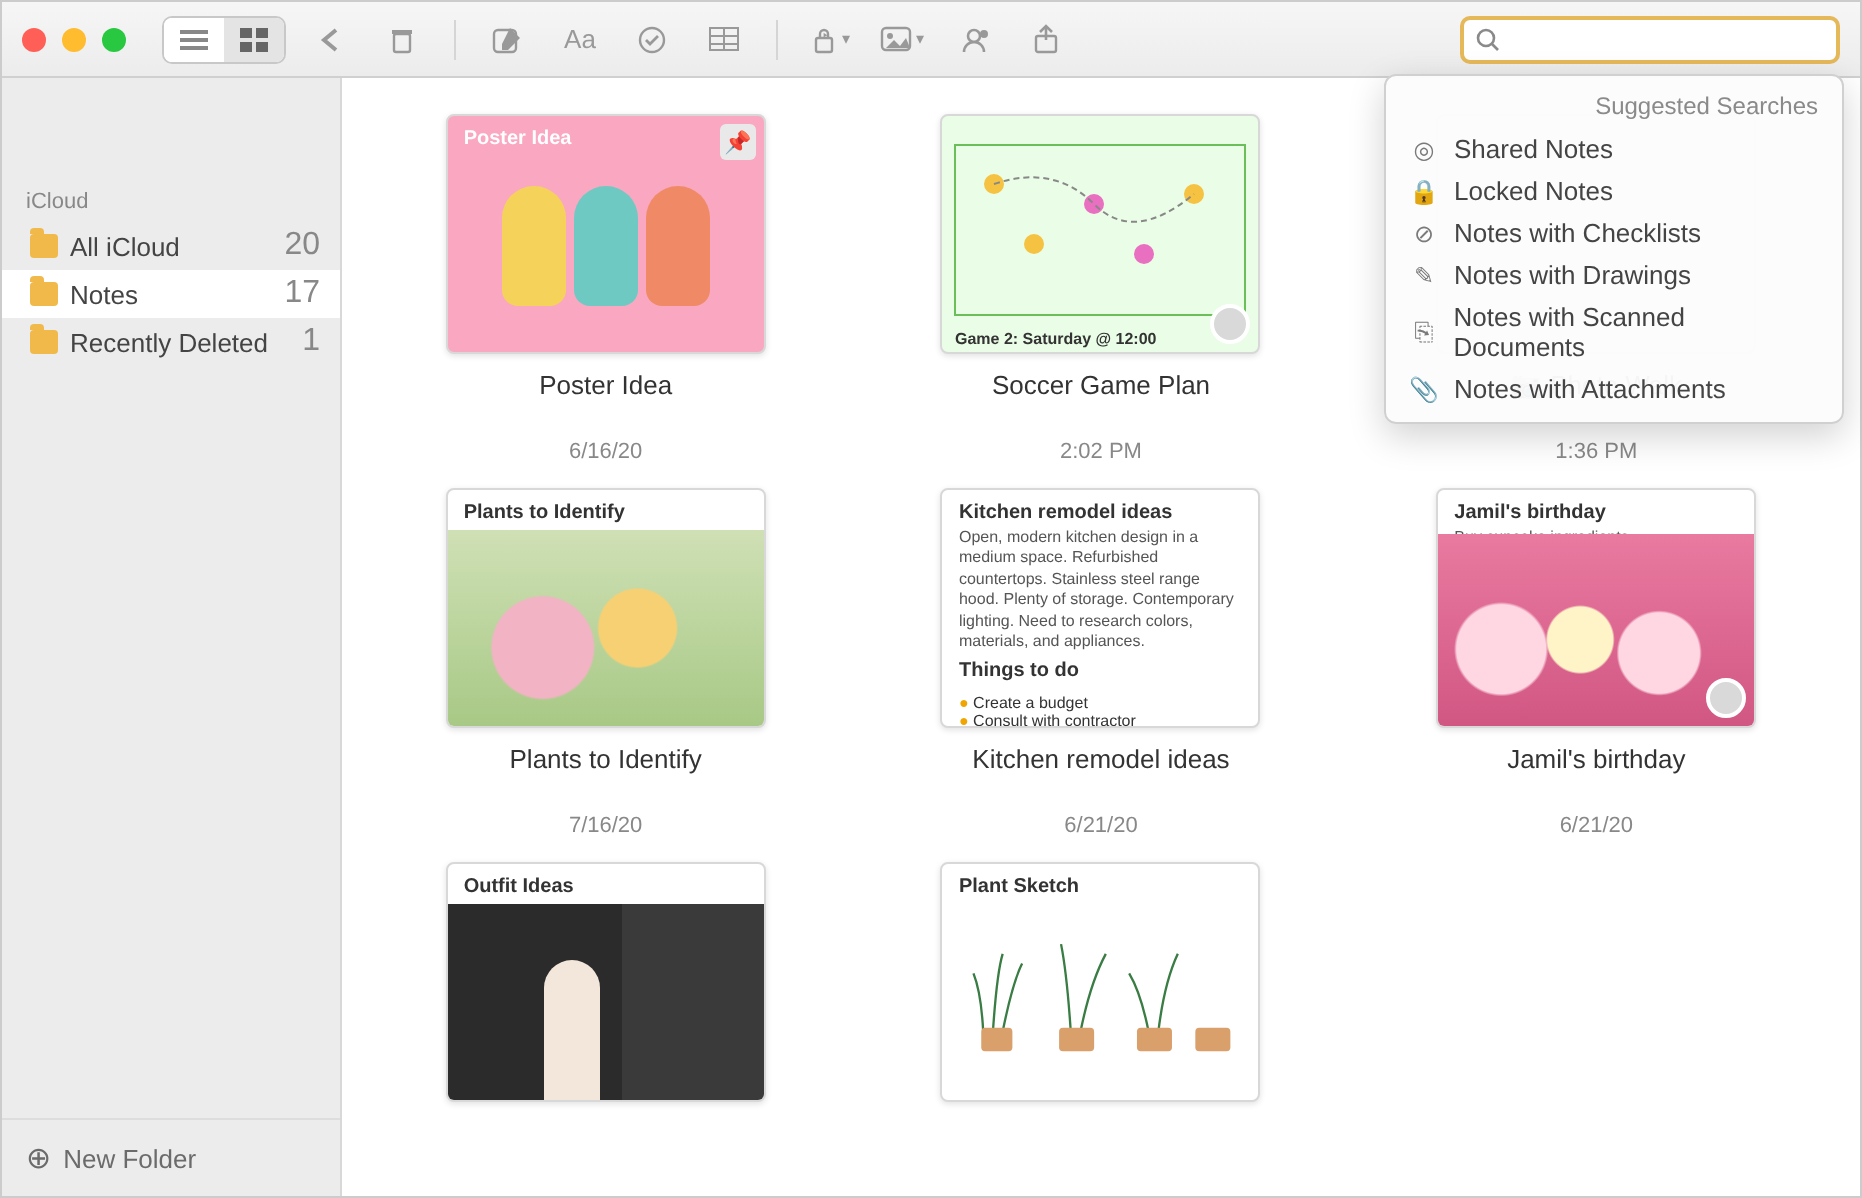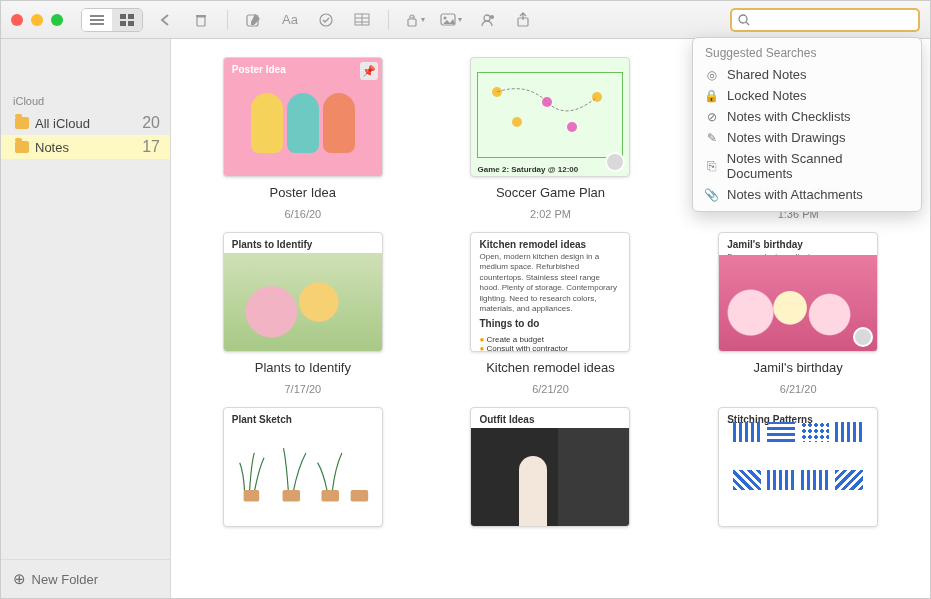--- a/index.html
+++ b/index.html
@@ -37,47 +37,47 @@
   display:flex; align-items:center; padding:0 6px; gap:4px; background:#fff;
 }
 .searchbox input { border:none; outline:none; width:100%; font-size:13px; background:transparent;}
 .content { display:flex; flex:1; overflow:hidden; }
 .sidebar {
   width: 170px; background:#ececec; border-right:1px solid #d8d8d8;
   display:flex; flex-direction:column; padding-top:8px; font-size:13px;
 }
 .sb-header { font-size:11px; color:#888; padding:4px 12px;margin-top:44px; }
 .sb-item { display:flex; align-items:center; padding:3px 10px 3px 14px; gap:6px; color:#444;}
-.sb-item.sel { background:#fef9c3; }
+.sb-item.sel { background:#ffffff; }
 .sb-folder { width:14px; height:12px; background:#f0b94a; border-radius:2px; position:relative;}
 .sb-folder::before { content:""; position:absolute; top:-3px; left:0; width:7px; height:3px; background:#f0b94a; border-radius:2px 2px 0 0;}
 .sb-count { margin-left:auto; color:#888; font-size:16px;}
 .sb-shared { width:14px;height:14px;border-radius:50%;background:#bdbdbd;margin-left:auto;margin-right:4px;}
 .sb-footer { margin-top:auto; padding:10px 12px; color:#6b6b6b; display:flex; align-items:center; gap:6px; border-top:1px solid #ddd;}
 .plus { font-size:15px; }
 .grid-area { flex:1; overflow:auto; padding:18px 28px; }
 .grid { display:grid; grid-template-columns: repeat(3, 1fr); gap: 12px 40px;}
 .card {}
 .thumb {
   width:160px; height:120px; background:#fff; border:1px solid #d8d8d8; border-radius:4px;
   box-shadow: 0 1px 3px rgba(0,0,0,.12);
   position:relative; overflow:hidden; margin:0 auto;
 }
 .thumb-title { font-size:10px; font-weight:600; padding:6px 8px 2px; color:#333;}
 .thumb-sub { font-size:8px; color:#555; padding:0 8px; line-height:1.3;}
 .caption { text-align:center; margin-top:8px; font-size:13px; color:#333;}
-.caption .dt { color:#888; font-size:11px; margin-top:8px;}
+.caption .dt { color:#888; font-size:11px; margin-top:20px;}
 .pin { position:absolute; top:4px; right:4px; width:18px; height:18px; background:#e9e9e9; border-radius:3px; display:flex;align-items:center;justify-content:center; font-size:11px; color:#666;}
 .avatar-badge { position:absolute; bottom:4px; right:4px; width:20px; height:20px; border-radius:50%; background:#d9d9d9; border:2px solid #fff;}
 .suggest {
   position:absolute; top:36px; right:8px; width:230px;
   background:rgba(252,252,252,.97); border:1px solid #d0d0d0; border-radius:6px;
   box-shadow:0 6px 18px rgba(0,0,0,.18); padding:6px 0; z-index:50;
 }
-.suggest-hdr { font-size:12px; color:#8a8a8a; padding:2px 12px 4px;}
+.suggest-hdr { font-size:12px; color:#8a8a8a; padding:2px 12px 4px;text-align:right;}
 .suggest-item { display:flex; align-items:center; gap:8px; padding:3px 12px; font-size:13px; color:#444;}
 .sicon { width:14px; height:14px; display:flex; align-items:center; justify-content:center; color:#7a7a7a; font-size:12px;}
 
 .th-poster { background: #faa8c1; }
 .th-poster .people { display:flex; gap:4px; justify-content:center; margin-top:16px;}
 .th-poster .p { width:32px; height:60px; border-radius:16px 16px 8px 8px;}
 .th-soccer { background:#eafde6; }
 .th-soccer .field { position:absolute; inset:14px 6px 18px; border:1px solid #6abf5b;}
 .th-soccer .score { position:absolute; bottom:2px; left:6px; font-size:8px; font-weight:600;}
 .th-plants {}
@@ -243,20 +243,25 @@
       <div class="sb-item">
         <span class="sb-folder"></span>
         <span>All iCloud</span>
         <span class="sb-count">20</span>
       </div>
       <div class="sb-item sel">
         <span class="sb-folder"></span>
         <span>Notes</span>
         <span class="sb-count">17</span>
       </div>
+      <div class="sb-item">
+        <span class="sb-folder"></span>
+        <span>Recently Deleted</span>
+        <span class="sb-count">1</span>
+      </div>
 
       <div class="sb-footer">
         <span class="plus">⊕</span>
         <span>New Folder</span>
       </div>
     </div>
 
     <div class="grid-area">
       <div class="grid">
 
@@ -304,21 +309,21 @@
           </div>
         </div>
 
         <div class="card">
           <div class="thumb th-plants">
             <div class="thumb-title">Plants to Identify</div>
             <div class="img"></div>
           </div>
           <div class="caption">
             <div>Plants to Identify</div>
-            <div class="dt">7/17/20</div>
+            <div class="dt">7/16/20</div>
           </div>
         </div>
 
         <div class="card">
           <div class="thumb th-kitchen">
             <div class="thumb-title">Kitchen remodel ideas</div>
             <div class="thumb-sub">Open, modern kitchen design in a medium space. Refurbished countertops. Stainless steel range hood. Plenty of storage. Contemporary lighting. Need to research colors, materials, and appliances.</div>
             <div class="thumb-title" style="padding-top:4px">Things to do</div>
             <div class="bullets">
               <div class="bullet">Create a budget</div>
@@ -335,20 +340,28 @@
         <div class="card">
           <div class="thumb th-birthday">
             <div class="thumb-title">Jamil's birthday</div>
             <div class="thumb-sub">Buy cupcake ingredients</div>
             <div class="img"></div>
             <div class="avatar-badge"></div>
           </div>
           <div class="caption">
             <div>Jamil's birthday</div>
             <div class="dt">6/21/20</div>
+          </div>
+        </div>
+
+        <div class="card">
+          <div class="thumb th-outfit">
+            <div class="thumb-title">Outfit Ideas</div>
+            <div class="img"></div>
+              <div class="fig"></div>
           </div>
         </div>
 
         <div class="card">
           <div class="thumb th-plantsketch">
             <div class="thumb-title">Plant Sketch</div>
             <svg class="img" viewBox="0 0 150 95">
               <g stroke="#3a7d44" stroke-width="1.2" fill="none">
                 <path d="M20 80 Q22 50 25 40 M25 80 Q30 55 35 45 M15 80 Q14 60 10 50"></path>
                 <path d="M60 80 Q58 50 55 35 M65 80 Q70 55 78 40"></path>
@@ -357,40 +370,17 @@
               <g fill="#d9a06b">
                   <rect x="14" y="78" width="16" height="12" rx="2"></rect>
                   <rect x="54" y="78" width="18" height="12" rx="2"></rect>
                   <rect x="94" y="78" width="18" height="12" rx="2"></rect>
                   <rect x="124" y="78" width="18" height="12" rx="2"></rect>
                 </g>
             </svg>
           </div>
         </div>
 
-        <div class="card">
-          <div class="thumb th-outfit">
-            <div class="thumb-title">Outfit Ideas</div>
-            <div class="img"></div>
-              <div class="fig"></div>
-          </div>
-        </div>
-
-        <div class="card">
-          <div class="thumb th-stitch">
-            <div class="thumb-title">Stitching Patterns</div>
-            <div class="img">
-              <div class="sw"></div>
-                <div class="sw" style="background:repeating-linear-gradient(0deg,#2f6bd0 0 3px,transparent 3px 6px)"></div>
-              <div class="sw" style="background:radial-gradient(circle,#2f6bd0 2px,transparent 2px) 0 0/6px 6px"></div>
-                <div class="sw"></div>
-              <div class="sw" style="background:repeating-linear-gradient(45deg,#2f6bd0 0 3px,transparent 3px 6px)"></div>
-                <div class="sw"></div>
-              <div class="sw"></div>
-                <div class="sw" style="background:repeating-linear-gradient(135deg,#2f6bd0 0 3px,transparent 3px 6px)"></div>
-            </div>
-          </div>
-        </div>
 
       </div>
     </div>
   </div>
 </div>
 
 </body></html>

